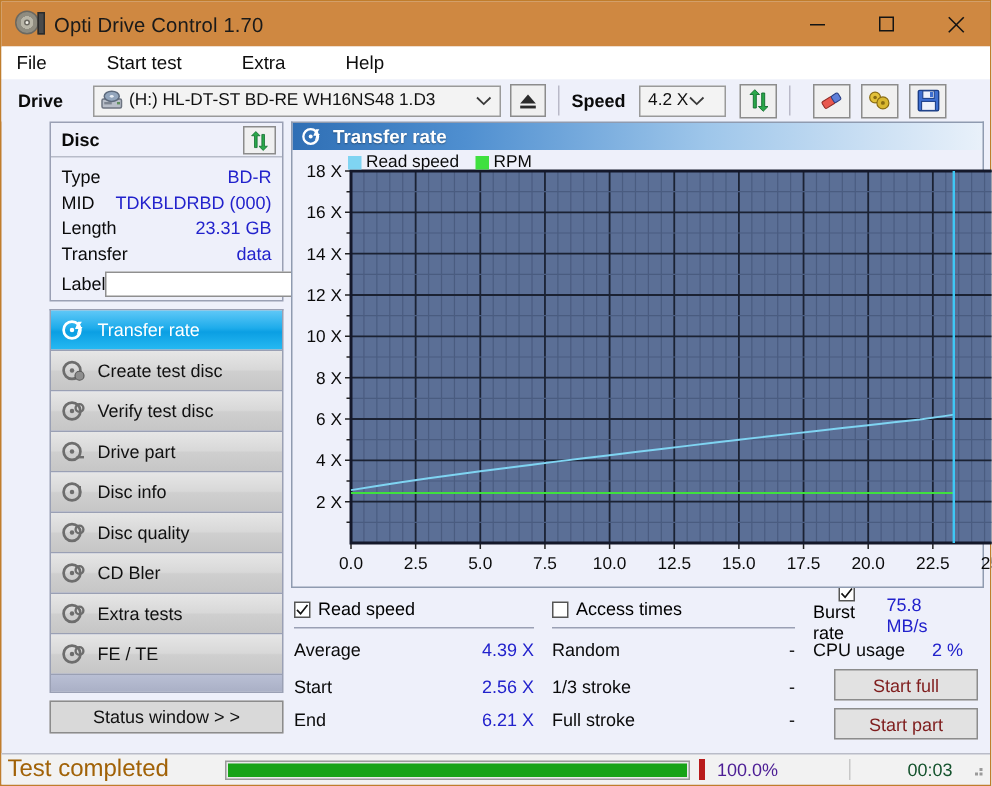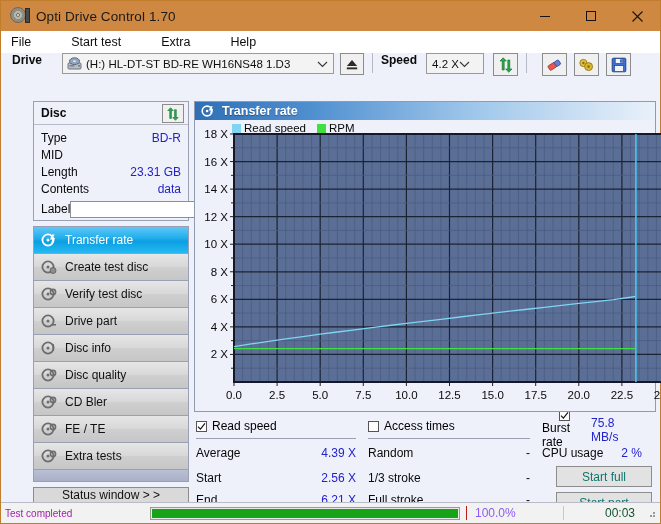--- a/index.html
+++ b/index.html
@@ -45,21 +45,21 @@
   .wbtn{width:46px;height:30px;display:flex;align-items:center;justify-content:center;color:#141414;font-size:13px;}
   .wbtn svg{display:block;}
   
   .menubar{
     height:22px;background:#ffffff;display:flex;align-items:center;
     padding-left:10px;flex:0 0 auto;border-bottom:0;gap:23px;
   }
   .menubar .mi{margin-right:17px;font-size:12.5px;color:#0d0d0d;}
   
   .drivebar{
-    height:48px;background:#eef0fa;display:flex;flex:0 0 auto;
+    height:28px;background:#eef0fa;display:flex;align-items:center;flex:0 0 auto;
     padding-left:11px;
   }
   .lbl{font-weight:bold;font-size:12px;color:#0a0a0a;}
   .drivecombo{
     margin-left:20px;width:272px;height:21px;box-sizing:border-box;
     background:#f3f3f3;border:1px solid #9a9a9a;display:flex;align-items:center;
     font-size:11.5px;color:#101010;position:relative;
   }
   .drivecombo .dicon{width:15px;height:14px;margin:0 4px 0 4px;position:relative;flex:0 0 auto;}
   .drivecombo .chev{margin-left:auto;margin-right:5px;}
@@ -158,34 +158,34 @@
     margin-right:5px;display:flex;align-items:center;justify-content:center;flex:0 0 auto;
   }
   .underline{border-bottom:1px solid #9aa0b4;height:1px;margin:2px 12px 3px 0;}
   .kv{display:flex;justify-content:space-between;height:22px;align-items:center;padding-right:12px;}
   .kv .k{color:#0a0a0a;}
   .kv .v{color:#2222cc;}
   .kv .v.dash{color:#0a0a0a;}
   .startbtns{display:flex;flex-direction:column;align-items:flex-end;gap:5px;margin-top:2px;padding-right:2px;}
   .startbtn{
     width:96px;height:21px;box-sizing:border-box;background:#e2e2e2;border:1px solid #8c8c8c;
-    display:flex;align-items:center;justify-content:center;font-size:12px;color:#0f766e;
+    display:flex;align-items:center;justify-content:center;font-size:12px;color:#7f1d1d;
   }
   
   .statusbar{
     height:20px;flex:0 0 auto;display:flex;align-items:center;
     background:#f2f2f2;border-top:1px solid #b9bcc8;
   }
-  .sb-text{width:145px;padding-left:4px;font-size:10px;color:#a21caf;flex:0 0 auto;}
+  .sb-text{width:145px;padding-left:4px;font-size:16px;color:#a16207;flex:0 0 auto;}
   .sb-progwrap{
     width:310px;height:13px;box-sizing:border-box;background:#e9e9e9;border:1px solid #9a9a9a;
     flex:0 0 auto;padding:1px;
   }
   .sb-prog{height:100%;background:#17a317;}
-  .sb-pct{width:88px;text-align:left;padding-left:8px;font-size:12px;color:#8b5cf6;flex:0 0 auto;border-left:1px solid #b91c1c;margin-left:6px;}
+  .sb-pct{width:88px;text-align:left;padding-left:8px;font-size:12px;color:#4c1d95;flex:0 0 auto;border-left:4px solid #b91c1c;margin-left:6px;}
   .sb-time{flex:1 1 auto;text-align:right;padding-right:10px;font-size:12px;color:#14532d;border-left:1px solid #c8c8c8;}
   .grip{width:12px;height:12px;margin-right:3px;flex:0 0 auto;}
 </style>
 </head>
 <body>
 
 <div class="window">
 
   <div class="titlebar">
     <div class="appicon">
@@ -309,27 +309,28 @@
             <path d="M11.8 3 L11.8 12 L14 12 L10.8 15.2 L7.6 12 L9.8 12 L9.8 3 Z" fill="#2aa84a" stroke="#0f6b2c" stroke-width="0.6"></path>
           </svg>
         </div>
         <div class="rows">
           <div class="row">
             <span class="k">Type</span>
             <span class="v">BD-R</span>
           </div>
           <div class="row">
             <span class="k">MID</span>
+            <span class="v">TDKBLDRBD (000)</span>
           </div>
           <div class="row">
             <span class="k">Length</span>
             <span class="v">23.31 GB</span>
           </div>
           <div class="row">
-            <span class="k">Contents</span>
+            <span class="k">Transfer</span>
             <span class="v">data</span>
           </div>
           <div class="labelrow">
             <span class="k">Label</span>
             <input class="labelinput" type="text" value="" placeholder="" style="">
             <div class="cdbtn">
               <svg width="14" height="14" viewBox="0 0 14 14">
                 <circle cx="7" cy="7" r="6.1" fill="#dfe08a" stroke="#7a7b2e" stroke-width="0.8"></circle>
                 <circle cx="7" cy="7" r="3.4" fill="#f2f3c8" stroke="#9a9b4a" stroke-width="0.6"></circle>
                 <circle cx="7" cy="7" r="1.3" fill="#ffffff" stroke="#7a7b2e" stroke-width="0.6"></circle>
@@ -411,31 +412,31 @@
           <span>CD Bler</span>
         </div>
         <div class="navitem">
           <span class="ic">
             <svg width="16" height="16" viewBox="0 0 16 16">
               <circle cx="7" cy="8" r="5.6" fill="none" stroke="#6d6d6d" stroke-width="1.8"></circle>
               <circle cx="7" cy="8" r="1.5" fill="#6d6d6d"></circle>
               <circle cx="12" cy="6" r="2.6" fill="none" stroke="#6d6d6d" stroke-width="1.6"></circle>
             </svg>
           </span>
-          <span>FE / TE</span>
+          <span>Extra tests</span>
         </div>
         <div class="navitem">
           <span class="ic">
             <svg width="16" height="16" viewBox="0 0 16 16">
               <circle cx="7" cy="8" r="5.6" fill="none" stroke="#6d6d6d" stroke-width="1.8"></circle>
               <circle cx="7" cy="8" r="1.5" fill="#6d6d6d"></circle>
               <circle cx="12" cy="6" r="2.6" fill="none" stroke="#6d6d6d" stroke-width="1.6"></circle>
             </svg>
           </span>
-          <span>Extra tests</span>
+          <span>FE / TE</span>
         </div>
         <div class="navfiller"></div>
       </div>
 
       <div class="statusbtn">Status window &gt; &gt;</div>
     </div>
 
     <div class="rightcol">
 
       <div class="panelhdr">

